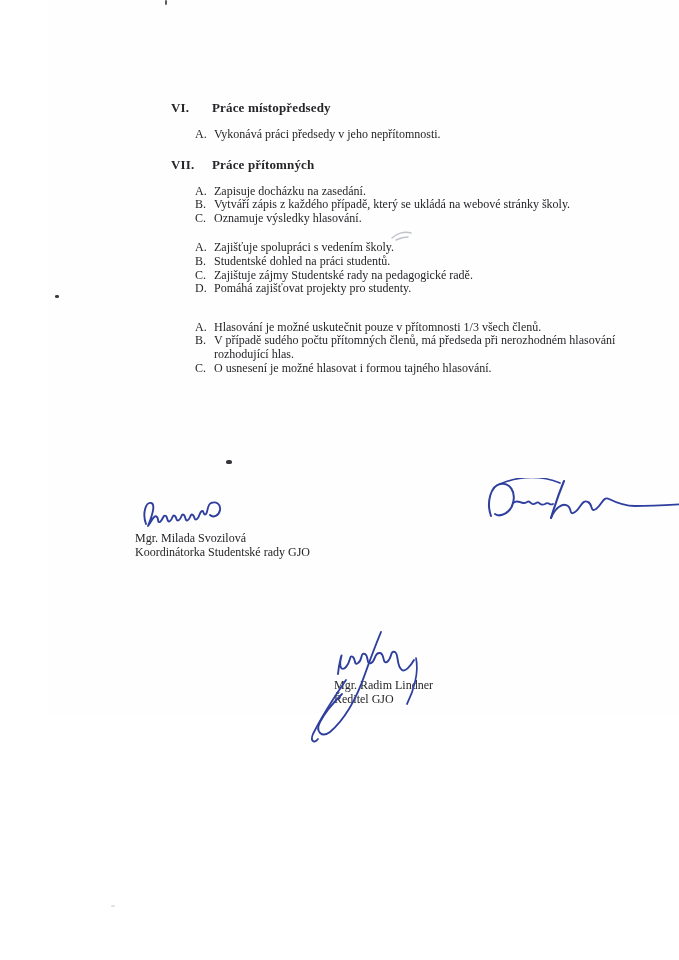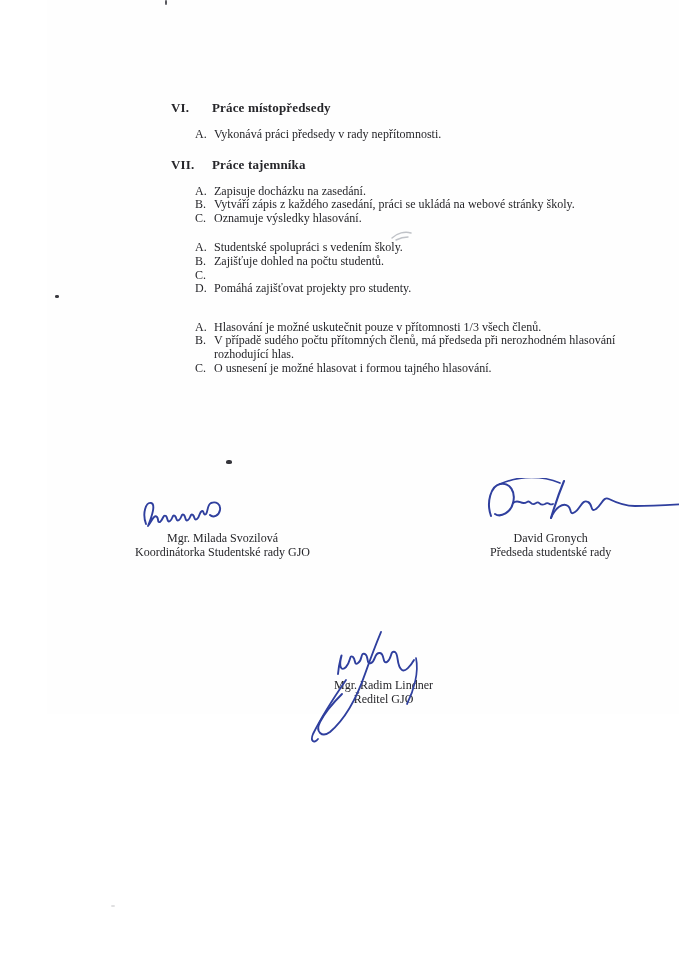--- a/index.html
+++ b/index.html
@@ -47,21 +47,20 @@
   .item .letter{width:19px;flex:0 0 19px;}
   .item .text{max-width:420px;}
   
   .sig-text{
     position:absolute;
     font-size:12px;
     line-height:14px;
     color:var(--ink);
     z-index:1;
     white-space:nowrap;
-    text-align:center;
   }
   .sig-text .sig-name{display:block;}
   .sig-text .sig-role{display:block;}
   .sig-ink{
     position:absolute;
     z-index:2;
     pointer-events:none;
   }
   .sig-ink path{
     fill:none;
@@ -81,62 +80,63 @@
 
   <div class="sections">
   <section class="section">
     <div class="heading">
       <span class="numeral">VI.</span>
       <span class="title">Práce místopředsedy</span>
     </div>
     <div class="items">
   <div class="item">
     <span class="letter">A.</span>
-    <span class="text">Vykonává práci předsedy v rady nepřítomnosti.</span>
+    <span class="text">Vykonává práci předsedy v jeho nepřítomnosti.</span>
   </div>
 </div>
   </section>
 
   <section class="section">
     <div class="heading">
       <span class="numeral">VII.</span>
-      <span class="title">Práce tajemníka</span>
+      <span class="title">Práce přítomných</span>
     </div>
     <div class="items">
   <div class="item">
     <span class="letter">A.</span>
     <span class="text">Zapisuje docházku na zasedání.</span>
   </div>
 
   <div class="item">
     <span class="letter">B.</span>
-    <span class="text">Vytváří zápis z každého zasedání, práci se ukládá na webové stránky školy.</span>
+    <span class="text">Vytváří zápis z každého případě, který se ukládá na webové stránky školy.</span>
   </div>
 
   <div class="item">
     <span class="letter">C.</span>
     <span class="text">Oznamuje výsledky hlasování.</span>
   </div>
 </div>
   </section>
 
   <section class="section">
     <div class="items">
   <div class="item">
     <span class="letter">A.</span>
-    <span class="text">Studentské spolupráci s vedením školy.</span>
+    <span class="text">Zajišťuje spolupráci s vedením školy.</span>
   </div>
 
   <div class="item">
     <span class="letter">B.</span>
-    <span class="text">Zajišťuje dohled na počtu studentů.</span>
+    <span class="text">Studentské dohled na práci studentů.</span>
   </div>
 
   <div class="item">
     <span class="letter">C.</span>
+    <span class="text">Zajištuje zájmy Studentské rady na pedagogické radě.</span>
   </div>
 
   <div class="item">
     <span class="letter">D.</span>
     <span class="text">Pomáhá zajišťovat projekty pro studenty.</span>
   </div>
 </div>
   </section>
 
   <section class="section">
@@ -167,24 +167,20 @@
     <span class="sig-role">Koordinátorka Studentské rady GJO</span>
   </div>
 
   <svg class="sig-ink" style="left:436px;top:478px;" width="206" height="52" viewBox="0 0 206 52">
     <path stroke-width="2" d="M8,38 C3,24 8,8 17,6 C27,4 33,14 30,25 C28,34 18,40 12,36"></path>
     <path stroke-width="1.7" d="M17,6 C38,-3 60,-2 77,5"></path>
     <path stroke-width="1.9" d="M30,25 C36,20 38,28 44,24 C48,21 47,29 53,25 C57,22 56,29 62,26 C66,23 66,28 70,26"></path>
     <path stroke-width="2.1" d="M81,3 C76,15 71,30 68,40"></path>
     <path stroke-width="1.9" d="M68,40 C72,30 80,24 85,28 C89,31 86,38 92,34 C98,30 99,21 105,24 C110,26 107,35 113,31 C119,27 120,18 126,21 C132,24 140,28 152,28 C168,28 186,27 203,26"></path>
   </svg>
-  <div class="sig-text" style="left:443px;top:531px;">
-    <span class="sig-name">David Gronych</span>
-    <span class="sig-role">Předseda studentské rady</span>
-  </div>
 
   <div class="sig-text" style="left:287px;top:678px;">
     <span class="sig-name">Mgr. Radim Lindner</span>
     <span class="sig-role">Ředitel GJO</span>
   </div>
   <svg class="sig-ink" style="left:236px;top:622px;" width="146" height="126" viewBox="0 0 146 126">
     <path stroke-width="1.9" d="M55,52 C56,40 60,28 58,36 C56,44 58,50 63,45 C68,40 66,32 70,35 C73,38 71,44 75,41 C80,38 77,30 82,32 C86,34 83,43 88,41 C93,39 91,30 97,31 C102,32 99,42 104,40 C109,37 107,28 112,30 C116,32 113,44 119,48 C122,50 127,45 131,38"></path>
     <path stroke-width="1.9" d="M98,10 C93,22 87,38 82,52 C73,78 61,98 47,110 C39,116 32,110 37,100 C42,90 51,80 59,72"></path>
     <path stroke-width="1.8" d="M63,58 C52,74 38,96 30,112 C27,119 31,122 35,117"></path>
     <path stroke-width="1.7" d="M133,36 C136,50 131,68 124,82"></path>

